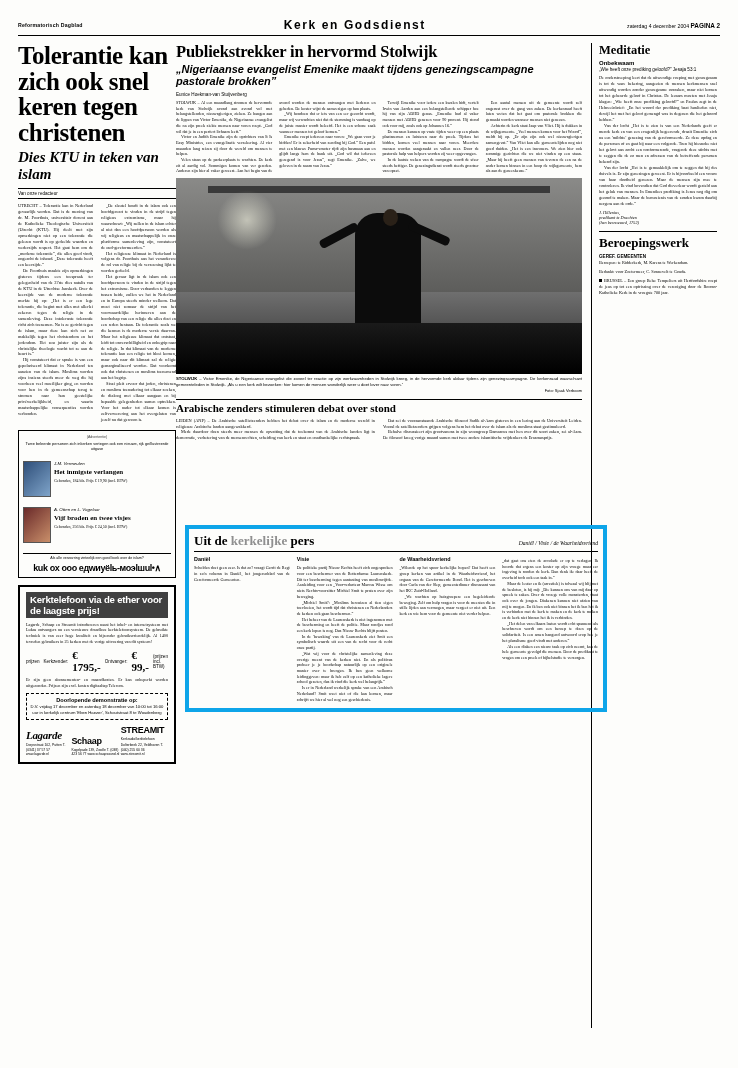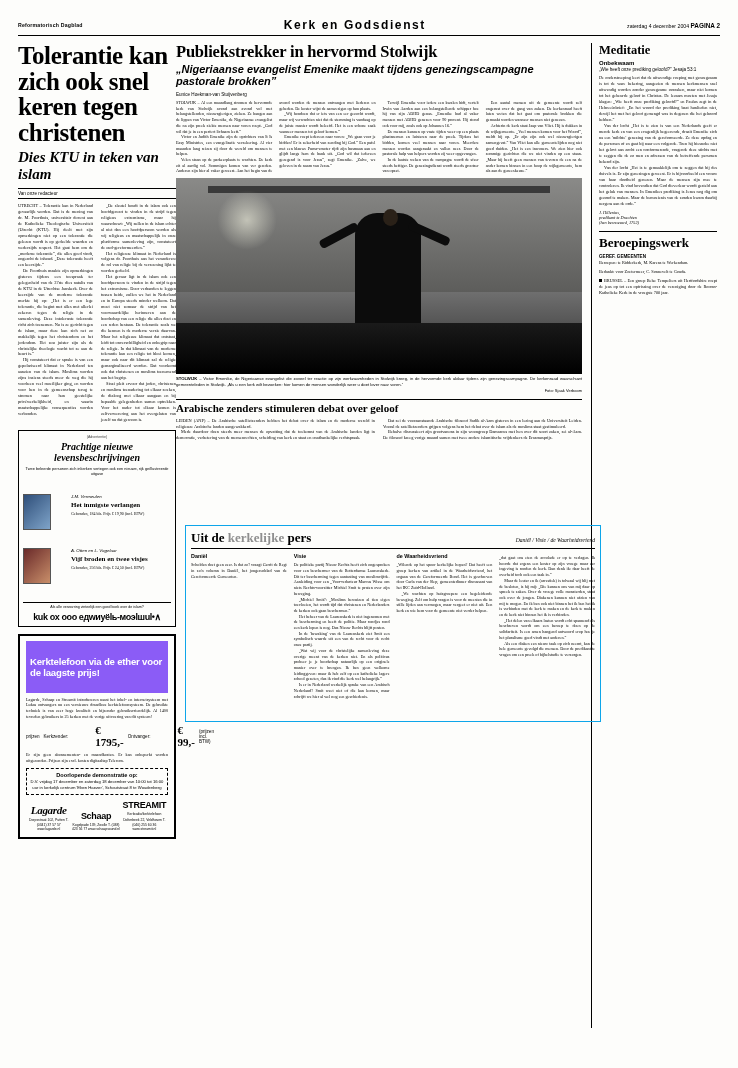--- a/index.html
+++ b/index.html
@@ -44,21 +44,21 @@
   .photo .arm2{position:absolute;left:57%;top:26%;width:44px;height:9px;background:#0c0c0c;transform:rotate(24deg);border-radius:4px;}
   .photo .light{position:absolute;left:10%;top:6%;width:60px;height:60px;background:radial-gradient(circle,rgba(255,255,235,.55),rgba(255,255,235,0) 70%);}
   .caption{font-family:"Liberation Sans",sans-serif;font-size:4.2px;line-height:1.3;margin-top:2px;text-align:justify;}
   .caption b{font-size:4.2px;}
   .credit{font-family:"Liberation Sans",sans-serif;font-size:4px;text-align:right;margin-top:1px;}
 
   .sub-rule{border-top:1px solid #000;margin:6px 0 3px 0;}
   h3.sub{font-family:"Liberation Serif",serif;font-weight:bold;font-size:11px;line-height:1.05;margin:2px 0 3px 0;}
 
   
-  .pers{border:1px solid #0ea5e9;margin-top:7px;padding:4px 5px 22px 5px;}
+  .pers{border:4px solid #0ea5e9;margin-top:7px;padding:4px 5px 6px 5px;}
   .pers-head{display:flex;align-items:baseline;justify-content:space-between;border-bottom:1px solid #000;padding-bottom:2px;}
   .pers-title{font-family:"Liberation Serif",serif;font-weight:bold;font-size:13px;}
   .pers-title .grey{color:#8f8f8f;}
   .pers-meta{font-family:"Liberation Serif",serif;font-style:italic;font-size:5.6px;}
   .pers-cols{display:flex;gap:7px;margin-top:4px;}
   .pers-col{flex:1;font-size:4.2px;line-height:1.36;text-align:justify;hyphens:auto;}
   .pers-col h4{font-family:"Liberation Sans",sans-serif;font-weight:bold;font-size:5.4px;margin:0 0 2px 0;}
   .pers-col p{margin:0;text-indent:5px;}
   .pers-col p.first{text-indent:0;}
 
@@ -74,39 +74,39 @@
   .rail-h{font-family:"Liberation Serif",serif;font-weight:bold;font-size:13px;margin:0 0 2px 0;}
   .rail-kop{font-family:"Liberation Sans",sans-serif;font-weight:bold;font-size:4.6px;margin:3px 0 1px 0;}
   .rail-item{font-size:4.3px;line-height:1.38;text-align:justify;margin:0 0 3px 0;}
   .sq{display:inline-block;width:3px;height:3px;background:#000;margin-right:2px;}
 
   
   .ad{border:1px solid #000;margin-top:7px;padding:4px;}
   .ad-tag{font-family:"Liberation Sans",sans-serif;font-size:3.6px;text-align:center;color:#444;margin-bottom:2px;}
   .ad-title{font-family:"Liberation Serif",serif;font-weight:bold;font-style:italic;font-size:10px;text-align:center;margin:1px 0 3px 0;}
   .ad-sub{font-family:"Liberation Sans",sans-serif;font-size:3.9px;text-align:center;line-height:1.3;margin-bottom:4px;}
-  .ad-book{display:flex;gap:20px;align-items:flex-start;margin:18px 0;}
+  .ad-book{display:flex;gap:3px;align-items:flex-start;margin:10px 0;}
   .ad-cover{width:26px;height:34px;background:linear-gradient(135deg,#2f4f7a,#7fa4c9);border:1px solid #555;flex:0 0 auto;}
   .ad-cover.b{background:linear-gradient(135deg,#6a2a2a,#c98f6a);}
   .ad-bk{font-size:4px;line-height:1.3;}
   .ad-bk .au{font-family:"Liberation Sans",sans-serif;font-style:italic;font-size:4.4px;}
   .ad-bk .ti{font-family:"Liberation Serif",serif;font-weight:bold;font-size:7px;display:block;margin:1px 0;}
   .ad-foot{font-family:"Liberation Sans",sans-serif;font-size:3.6px;text-align:center;border-top:1px solid #000;margin-top:3px;padding-top:2px;line-height:1.3;}
   .ad-logo{font-family:"Liberation Sans",sans-serif;font-weight:bold;font-size:9px;text-align:center;letter-spacing:-0.4px;margin-top:2px;}
 
   .ad2{border:2px solid #000;margin-top:7px;padding:5px 6px;}
-  .ad2-title{font-family:"Liberation Sans",sans-serif;font-weight:bold;font-size:9.6px;background:#8b5cf6;color:#fff;padding:15px 4px;letter-spacing:-0.2px;}
+  .ad2-title{font-family:"Liberation Sans",sans-serif;font-weight:bold;font-size:9.6px;background:#404040;color:#fff;padding:2px 4px;letter-spacing:-0.2px;}
   .ad2-body{font-size:4.2px;line-height:1.4;text-align:justify;margin-top:4px;}
   .ad2-price{display:flex;align-items:center;gap:4px;margin-top:4px;font-family:"Liberation Sans",sans-serif;font-size:4.6px;}
-  .ad2-price .big{font-family:"Liberation Serif",serif;font-weight:bold;font-size:11px;margin-left:23px;}
+  .ad2-price .big{font-family:"Liberation Serif",serif;font-weight:bold;font-size:11px;}
   .ad2-dash{border:1px dashed #000;margin-top:4px;padding:3px;text-align:center;font-family:"Liberation Sans",sans-serif;}
   .ad2-dash .t{font-weight:bold;font-size:5.6px;}
   .ad2-dash .s{font-size:4.2px;line-height:1.4;margin-top:1px;}
   .ad2-logos{display:flex;justify-content:space-between;align-items:flex-end;margin-top:5px;}
-  .logo-box{text-align:center;}
+  .logo-box{text-align:left;}
   .logo-name{font-family:"Liberation Sans",sans-serif;font-weight:bold;font-size:9px;letter-spacing:-0.3px;}
   .logo-name.script{font-family:"Liberation Serif",serif;font-style:italic;font-size:11px;}
   .logo-addr{font-family:"Liberation Sans",sans-serif;font-size:3.4px;line-height:1.35;margin-top:2px;}
 </style>
 </head>
 <body>
 
 <div class="page">
 <div class="inner">
 
@@ -128,21 +128,20 @@
         <p>Dr. Poorthuis maakte zijn opmerkingen gisteren tijdens een toespraak ter gelegenheid van de 37ste dies natalis van de KTU in de Utrechtse Janskerk. Over de keerzijde van de moderne tolerantie merkte hij op: „Het is er een lege tolerantie, die begint met alles met allerlei zekeren tegen de religie in de samenleving. Deze intolerante tolerantie richt zich toenemen. Nu is ze gericht tegen de islam, maar deze kan zich net zo makkelijk tegen het christendom en het jodendom. Het zou juister zijn als de christelijke theologie wacht tot ze aan de beurt is.”</p>
         <p>Hij constateert dat er sprake is van een gepolariseerd klimaat in Nederland ten aanzien van de islam. Moslims worden zijns inziens steeds meer de weg die hij voorheen veel moeilijker ging, en worden voor hen in de gemeenschap terug te stromen naar hun geestelijke privéwerkelijkheid, en waarin maatschappelijke consequenties worden verbonden.</p>
         <p>„De sleutel houdt in de islam ook een hoofdgenoot te vinden in de strijd tegen religieus extremisme, maar hij waarschuwt: „Wij zullen in de islam echter al niet dan een hoofdpersoon worden als wij religieus en maatschappelijk in onze pluriforme samenleving zijn, constateert de oud-gereformeerden.”</p>
         <p>Het religieuze klimaat in Nederland is volgens dr. Poorthuis aan het veranderen: de rol van religie bij de verzoening lijkt te worden gedeeld.</p>
         <p>Het gevaar ligt in de islam ook een hoofdpersoon te vinden in de strijd tegen het extremisme. Door verbanden te leggen tussen beide, zullen we het in Nederland en in Europa steeds minder welkom. Dat moet niet zomaar de strijd van het voorwaardelijke herinneren aan de boodschap van een religie die alles doet en een reden bestaan. De tolerantie zoals we die kennen is de moderne versie daarvan. Maar het religieuze klimaat dat ontstaat, leidt tot onverschilligheid en onbegrip naar de religie. In dat klimaat van de moderne tolerantie kan een religie tot bloei komen, maar ook naar dit klimaat zal de religie gemarginaliseerd worden. Dat voorkomt ook dat christenen en moslims toenemend aan het begrip.</p>
         <p>Sinzi pleit ervoor dat joden, christenen en moslims toenadering tot elkaar zoeken, de dialoog met elkaar aangaan en bij bepaalde gelegenheden samen optrekken. Voor het nader tot elkaar komen is zelfverwerering aan het overgelaten van jezelf nu dat gewoon is.</p>
       </div>
 
       <div class="ad">
         <div class="ad-tag">(Advertentie)</div>
-        <div class="ad-title">Prachtige nieuwe levensbeschrijvingen</div>
         <div class="ad-sub">Twee beleerde personen zich inkerken vertegen ook een nieuwe, rijk geïllustreerde uitgave</div>
 
         <div class="ad-book">
           <div class="ad-cover"></div>
           <div class="ad-bk">
             <span class="au">J.M. Vermeulen</span>
             <span class="ti">Het inmigste verlangen</span>
             <span>Gebonden, 184 blz. Prijs € 19,90 (incl. BTW)</span>
           </div>
         </div>
@@ -232,21 +231,21 @@
         <div class="arm2"></div>
         <div class="crowd"></div>
       </div>
       <div class="caption">
         <b>STOLWIJK</b>
         <span>– Victor Emenike, de Nigeriaanse evangelist die zoveel ter reactie op zijn werkzaamheden in Stolwijk kreeg, in de hervormde kerk aldaar tijdens zijn genezingscampagne. De kerkenraad waarschuwt gemeenteleden in Stolwijk. „Als u een kerk wilt bezoeken: hier komen de mensen wonderlijk weer u doet lover naar voren.”</span>
       </div>
       <div class="credit">Foto: Sjaak Verboom</div>
 
       <div class="sub-rule"></div>
-      <h3 class="sub">Arabische zenders stimuleren debat over geloof</h3>
+      <h3 class="sub">Arabische zenders stimuleren debat over stond</h3>
       <div class="body2">
         <p class="first">LEIDEN (ANP) – De Arabische satellietzenders hebben het debat over de islam en de moderne wereld in religieuze Arabische landen aangewakkerd.</p>
         <p>Mede daardoor doen steeds meer mensen de opvatting dat de toekomst van de Arabische landen ligt in democratie, verbetering van de mensenrechten, scheiding van kerk en staat en onafhankelijke rechtspraak.</p>
         <p>Dat zei de vooraanstaande Arabische filosoof Sadik al-Azm gisteren in een lezing aan de Universiteit Leiden. Vooral de satellietzenders grijpen volgens hem het debat over de islam als de moslims staat gestimuleerd.</p>
         <p>Behalve discussieert zijn grootvanons in zijn woongroep Damascus met hen over dit soort zaken, zei al-Azm. De filosoof kreeg vorige maand samen met twee andere islamitische vrijdenkers de Erasmusprijs.</p>
       </div>
     </div>
 
     <div class="colR">
       <div class="rail-title">Meditatie</div>

